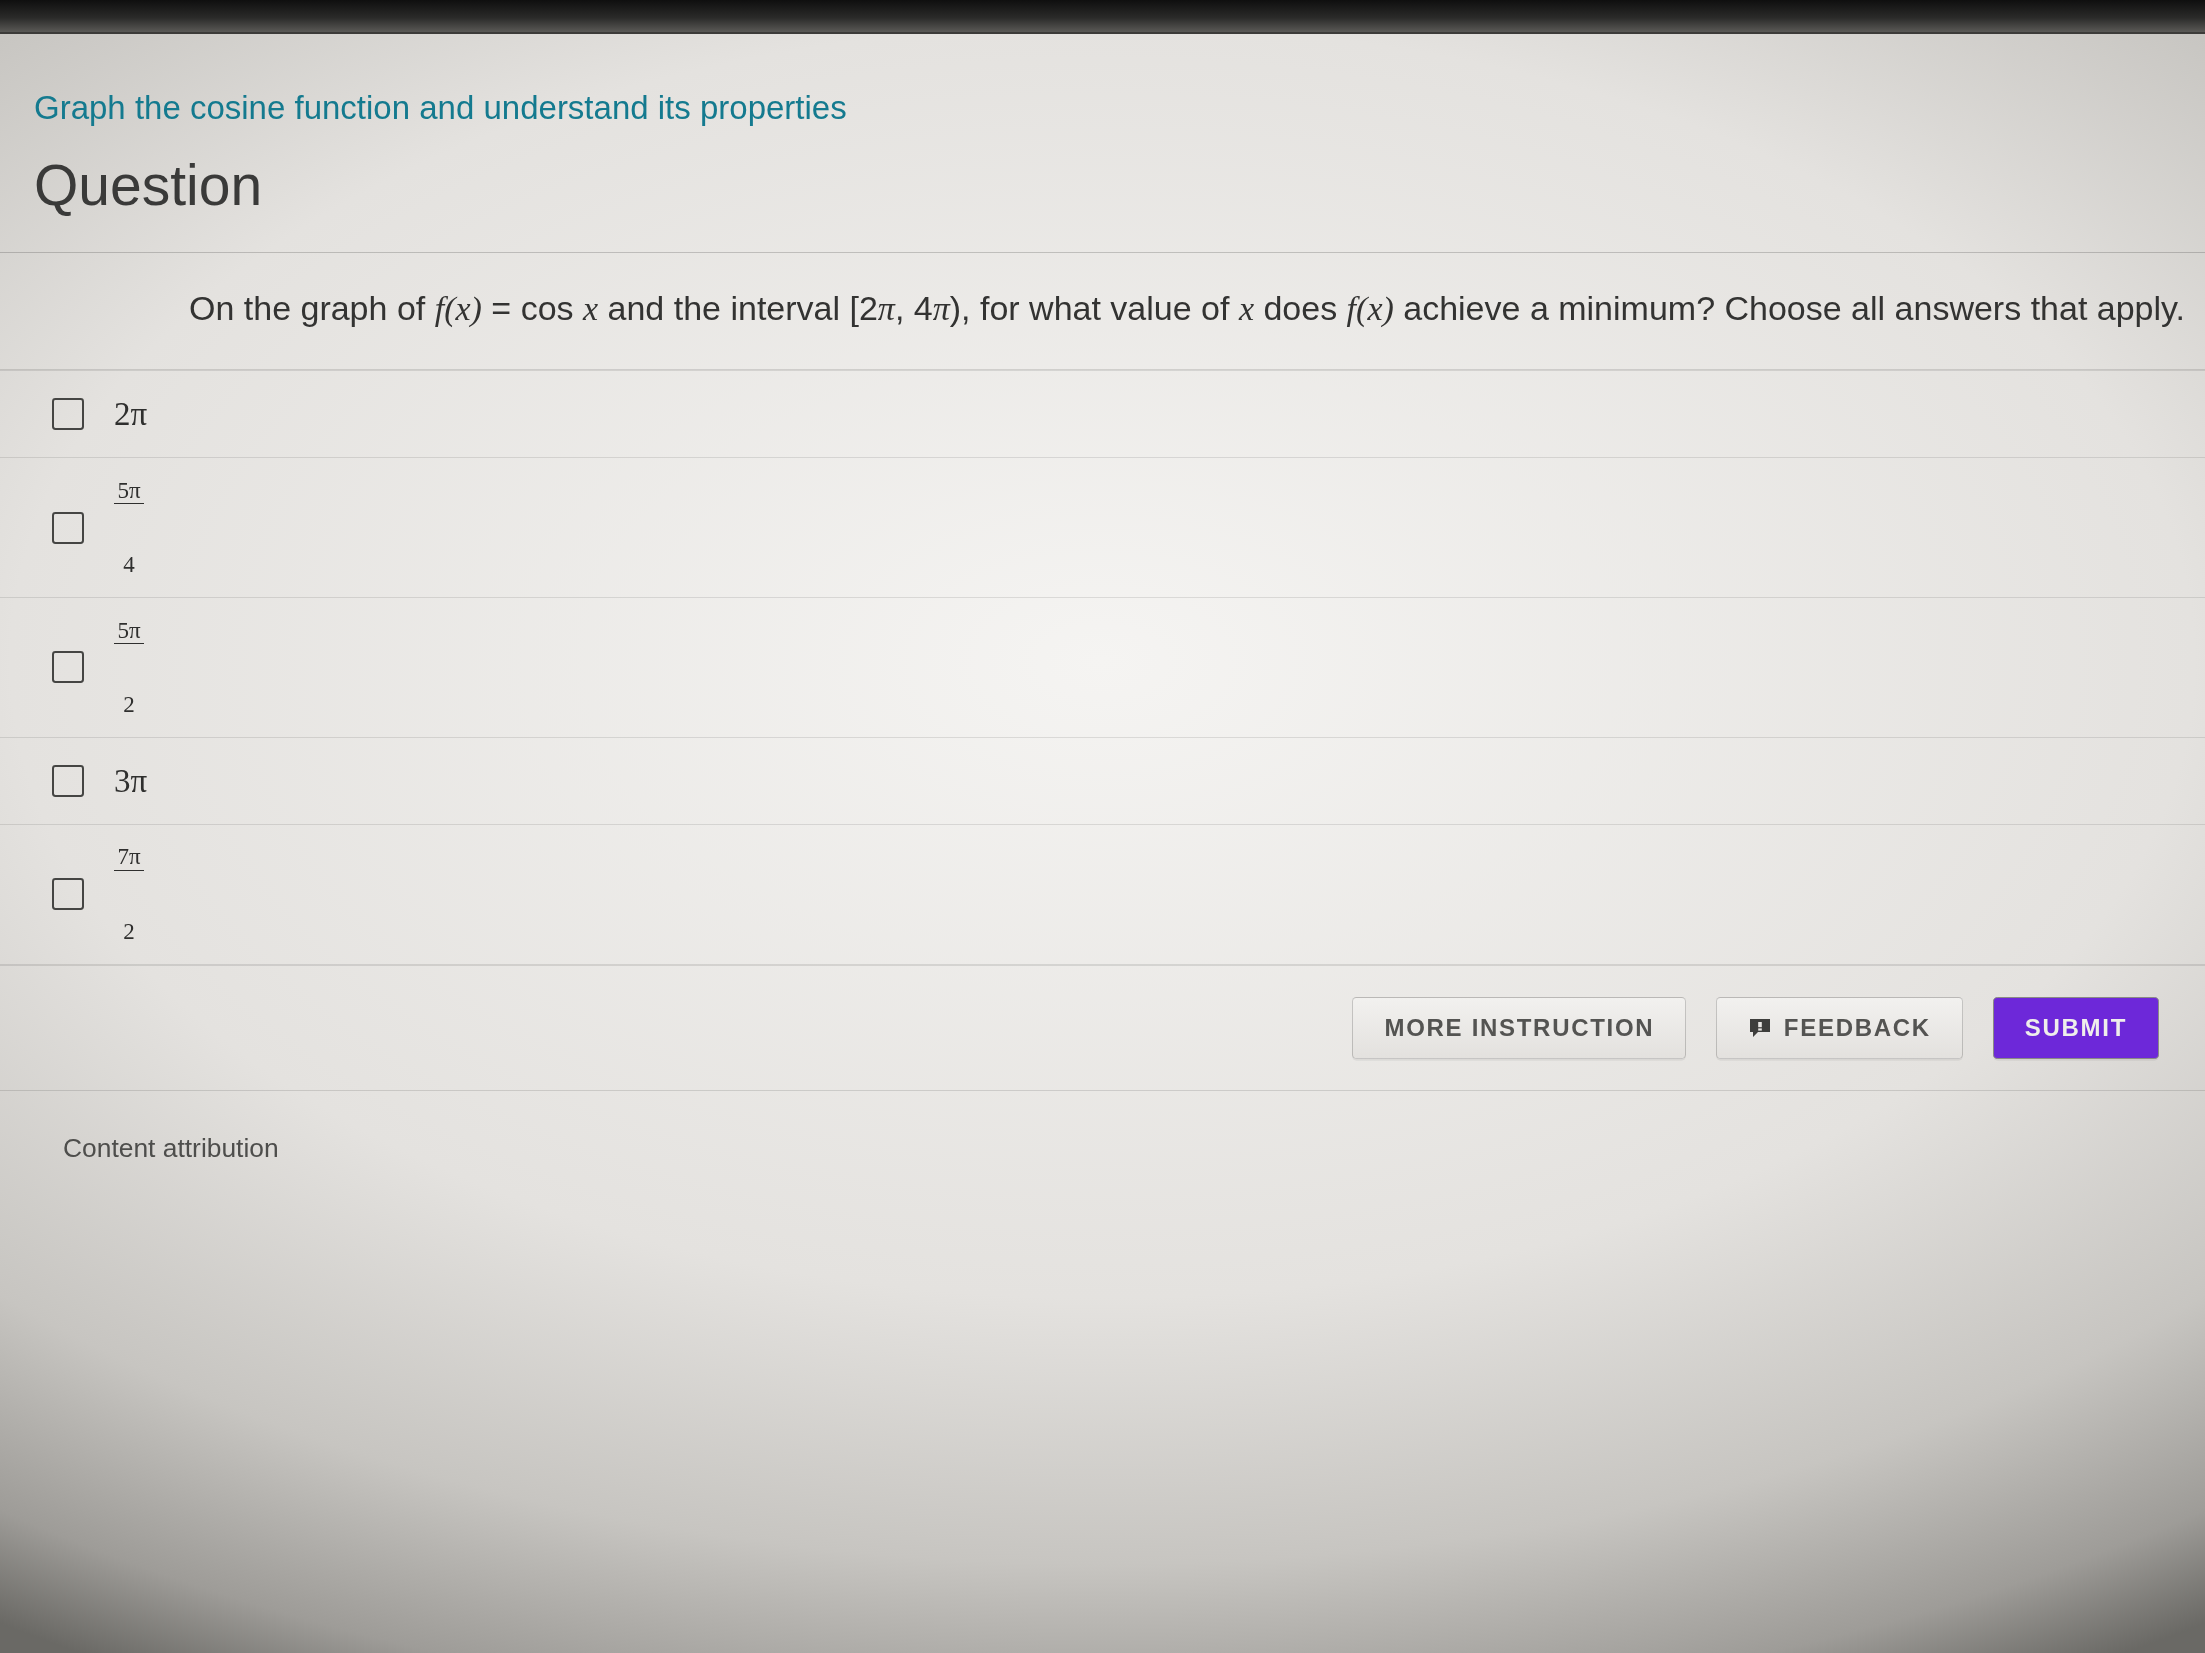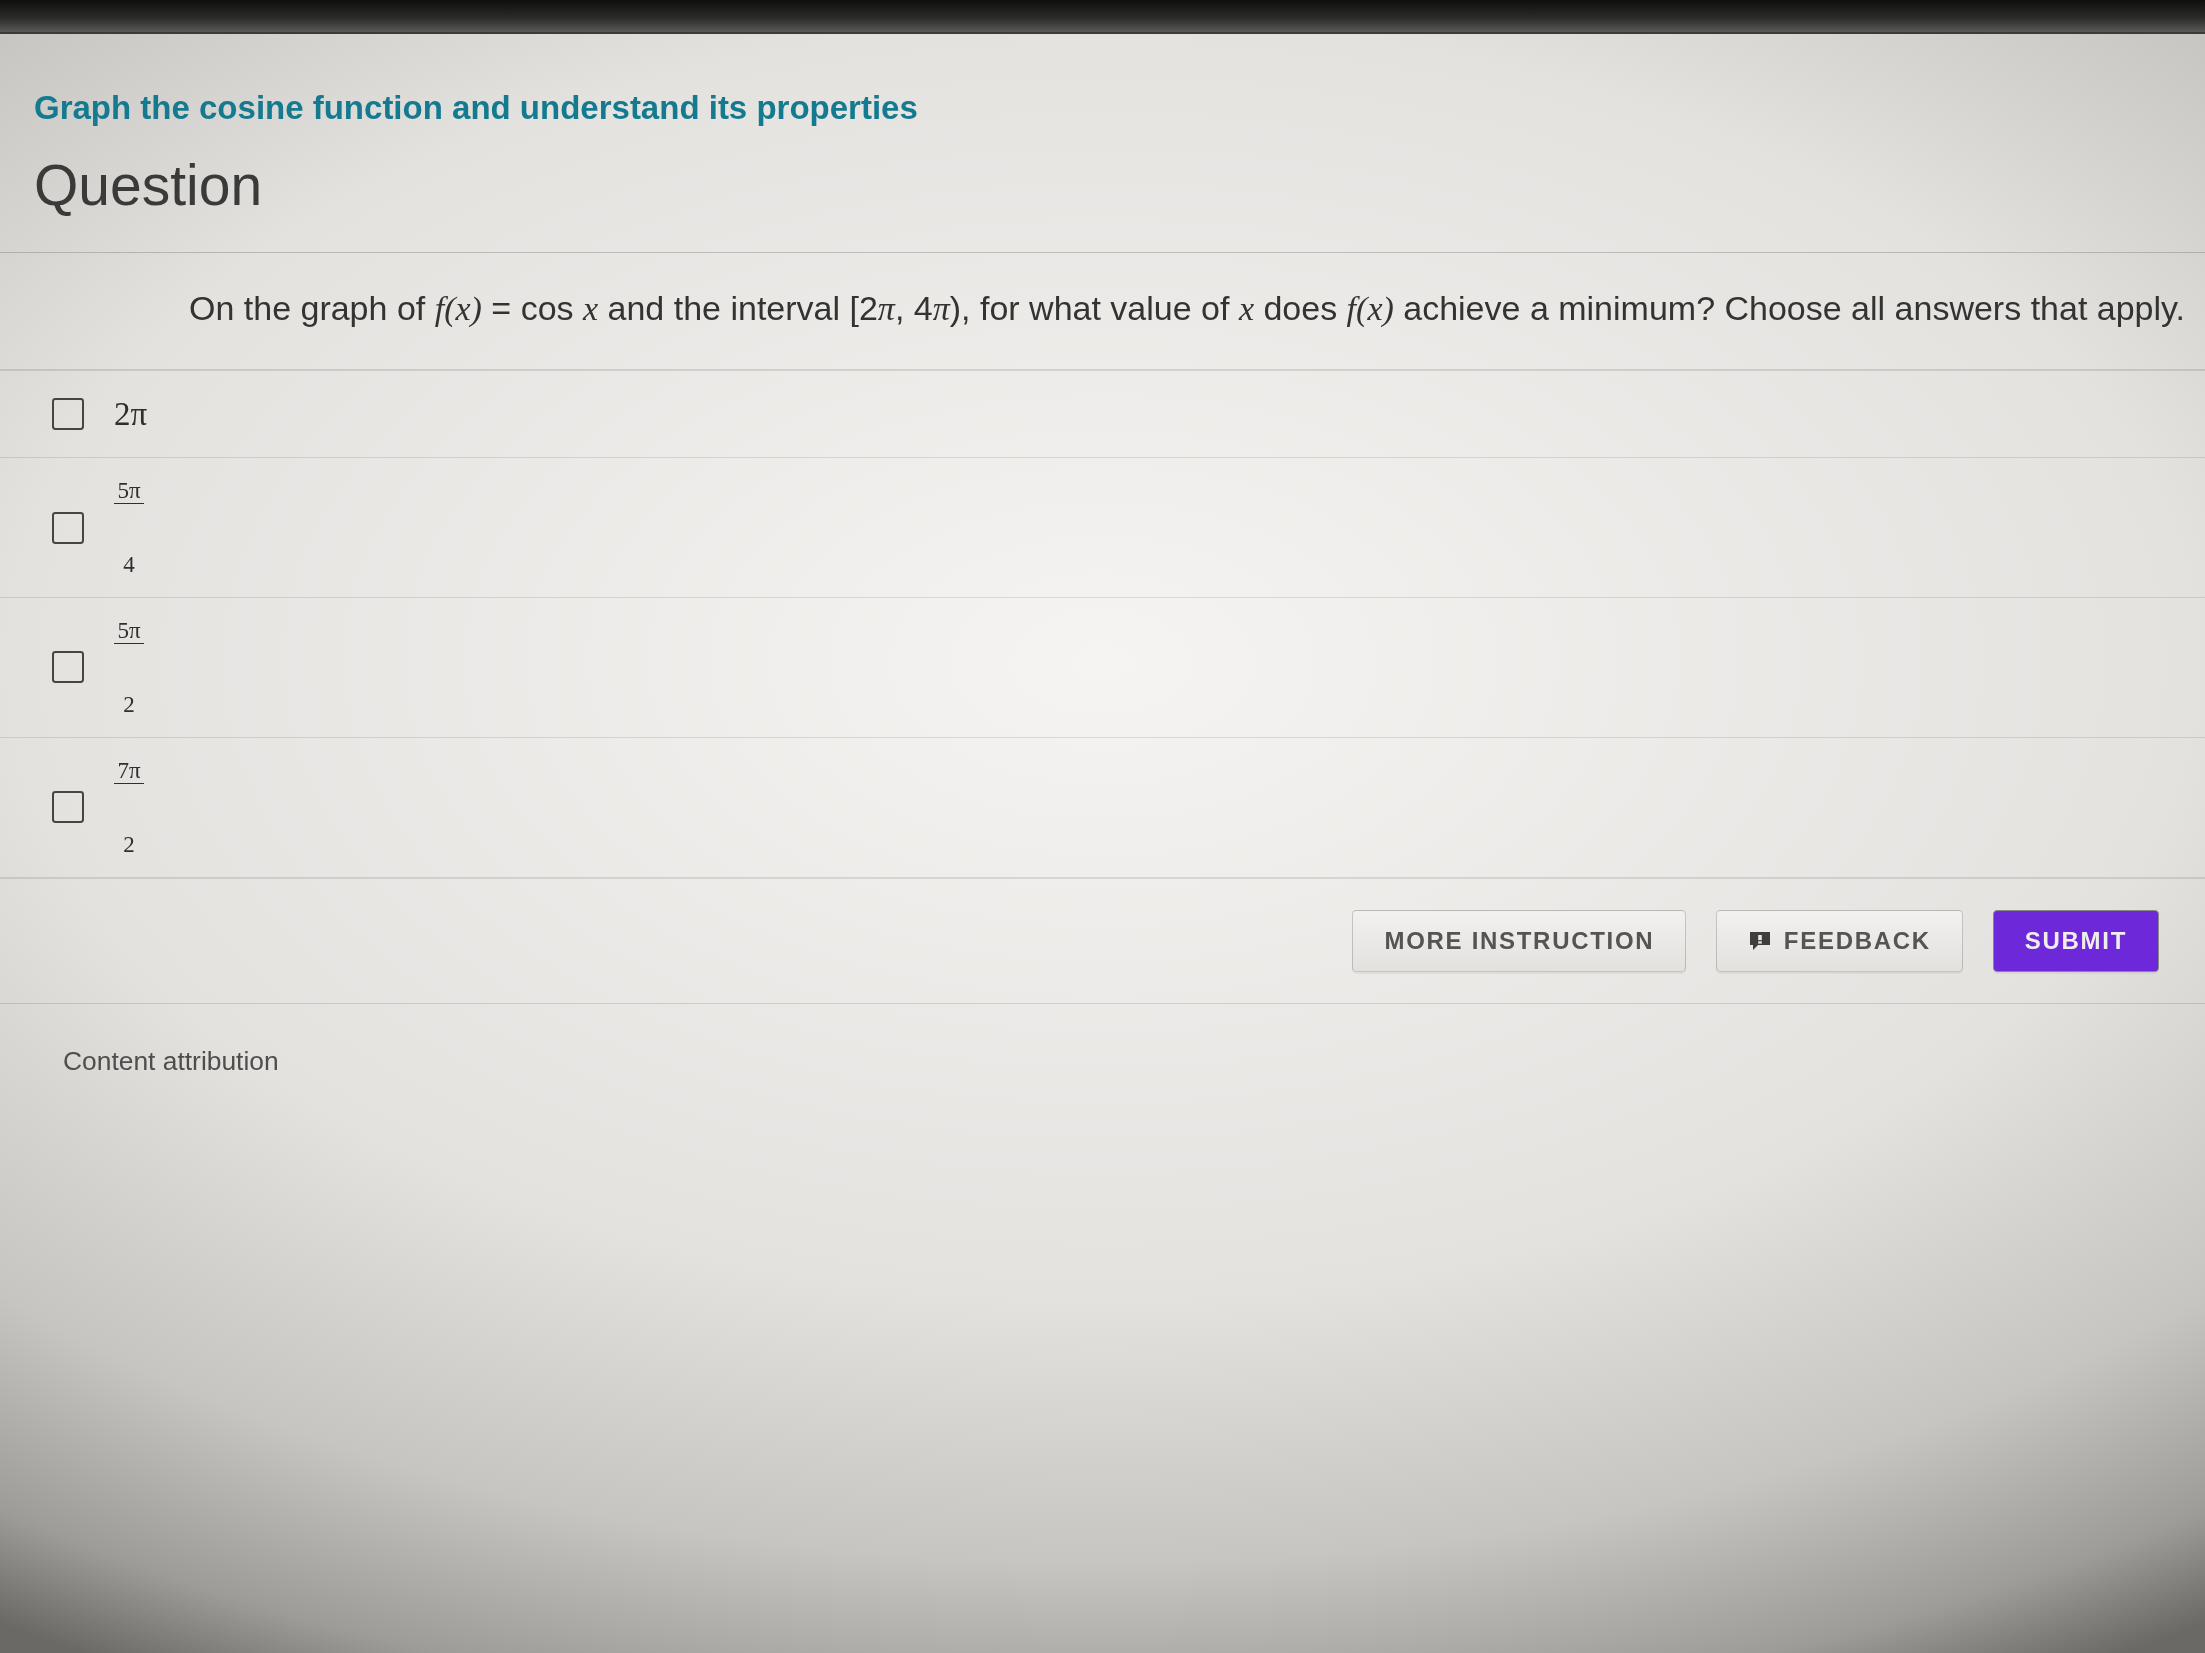--- a/index.html
+++ b/index.html
@@ -12,21 +12,21 @@
     font-size: 27.6px;
     line-height: 1.35;
   }
   .page {
     width: 100%;
     min-height: 100%;
   }
   .topic {
     color: #147a8f;
     font-size: 33px;
-    font-weight: 700;
+    font-weight: 400;
     padding: 52px 34px 16px 34px;
   }
   .question-heading {
     font-size: 57px;
     font-weight: 400;
     color: #3a3a39;
     padding: 0 34px 29px 34px;
   }
   .divider { border: none; border-top: 1.7px solid rgba(0,0,0,0.18); margin: 0; }
   .divider-light { border: none; border-top: 1.1px solid rgba(0,0,0,0.12); margin: 0; }
@@ -158,20 +158,24 @@
     <div class="option">
       <span class="checkbox"></span>
       <span class="option-label">
         <span class="frac">
           <span class="num">5π</span>
           <span class="den">2</span>
         </span>
       </span>
     </div>
 
+    <div class="option">
+      <span class="checkbox"></span>
+      <span class="option-label">3π</span>
+    </div>
 
     <div class="option">
       <span class="checkbox"></span>
       <span class="option-label">
         <span class="frac">
           <span class="num">7π</span>
           <span class="den">2</span>
         </span>
       </span>
     </div>

